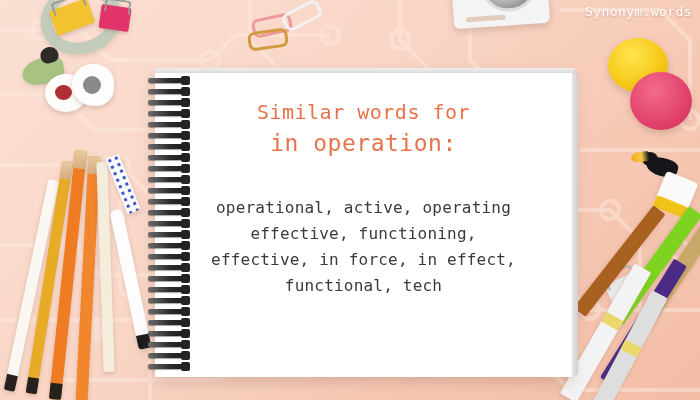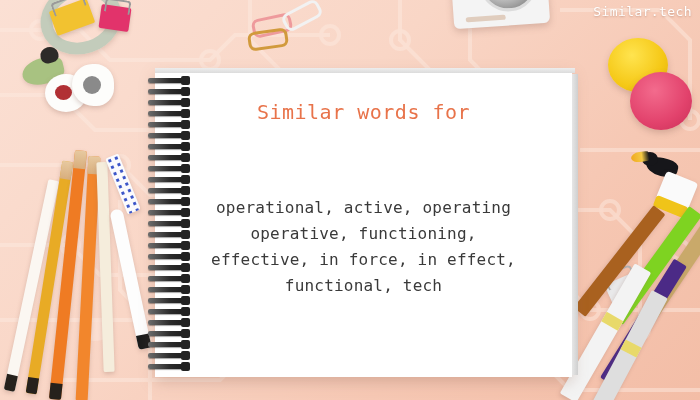--- a/index.html
+++ b/index.html
@@ -247,25 +247,26 @@
   <div class="pencil p5"></div>
   <div class="pencil washi"></div>
   <div class="pencil whitepen"></div>
 
   <div id="notebook">
     <div class="page-edge"></div>
     <div class="page-edge2"></div>
 
     <div id="heading">
       <div class="l1">Similar words for</div>
+      <div class="l2">in operation:</div>
     </div>
 
     <div id="body-words">
       <span class="bl">operational, active, operating</span>
-      <span class="bl">operative, functioning,</span>
+      <span class="bl">effective, functioning,</span>
       <span class="bl">effective, in force, in effect,</span>
       <span class="bl">functional, tech</span>
     </div>
   </div>
 
   <div id="spiral">
       <div class="ring" style="top: 0px;"></div>
       <div class="ring" style="top: 11px;"></div>
       <div class="ring" style="top: 22px;"></div>
       <div class="ring" style="top: 33px;"></div>
@@ -287,14 +288,14 @@
       <div class="ring" style="top: 209px;"></div>
       <div class="ring" style="top: 220px;"></div>
       <div class="ring" style="top: 231px;"></div>
       <div class="ring" style="top: 242px;"></div>
       <div class="ring" style="top: 253px;"></div>
       <div class="ring" style="top: 264px;"></div>
       <div class="ring" style="top: 275px;"></div>
       <div class="ring" style="top: 286px;"></div>
     </div>
 
-  <div id="logo">Similar.tech</div>
+  <div id="logo">Synonym.words</div>
 </div>
 
 </body></html>

